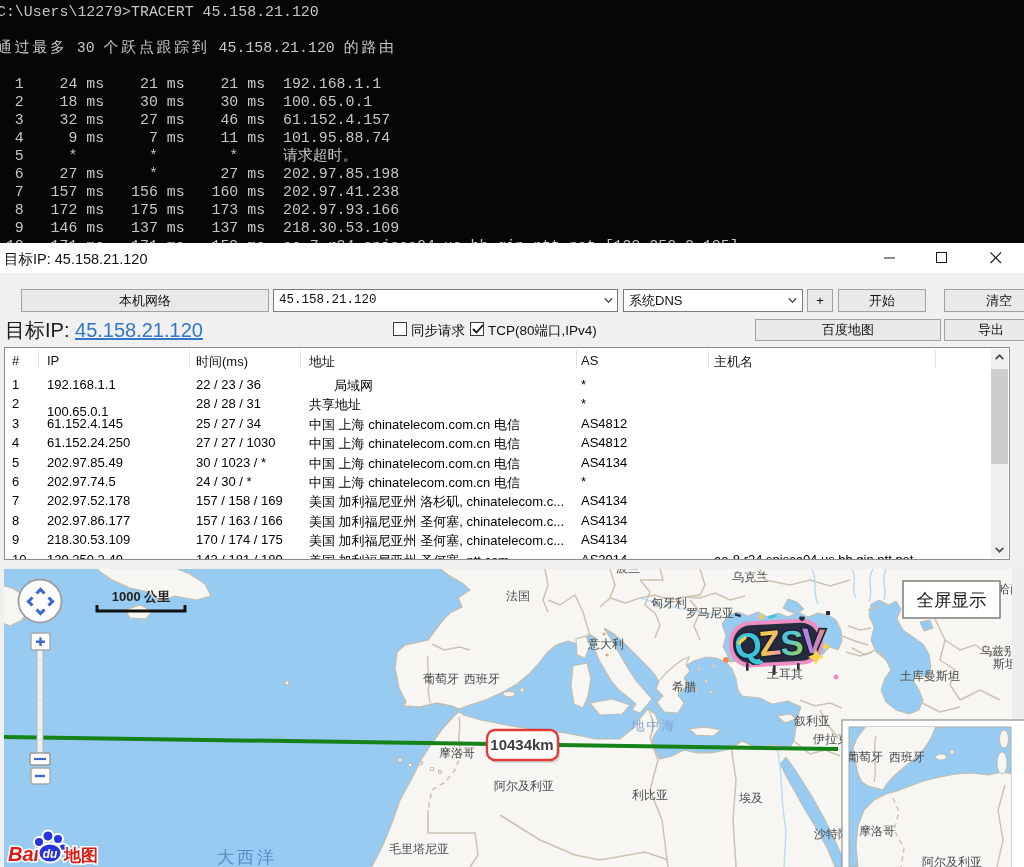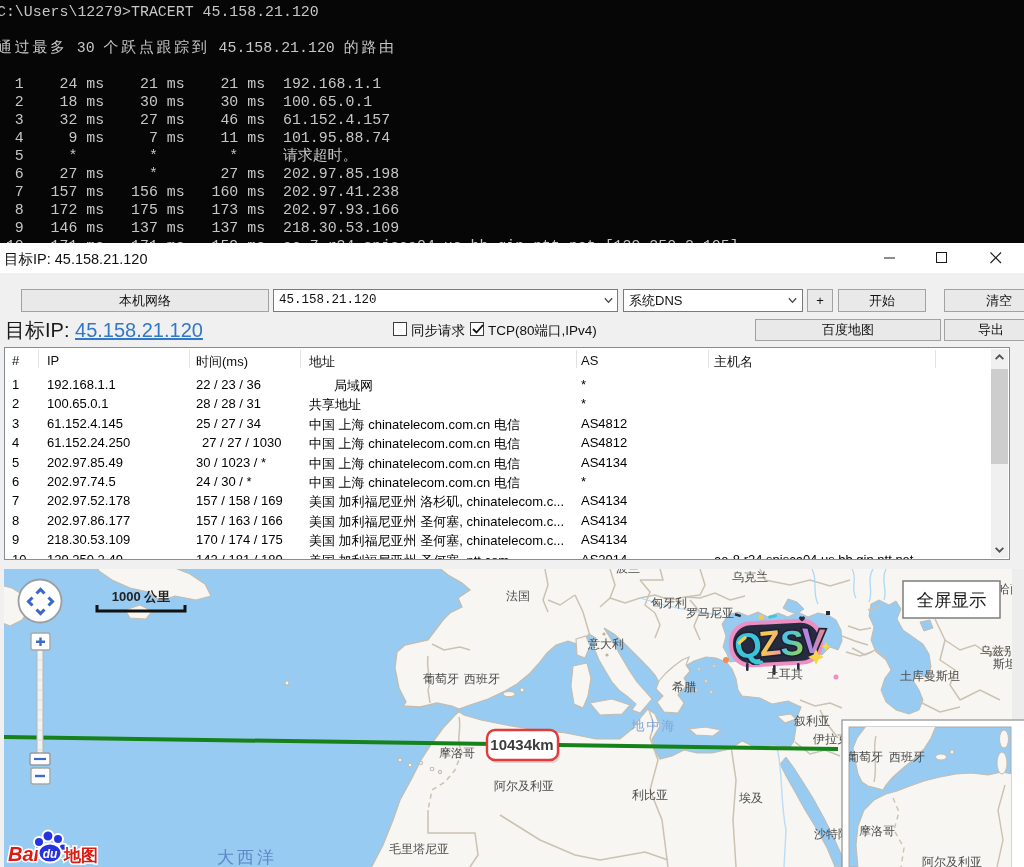--- a/index.html
+++ b/index.html
@@ -100,36 +100,36 @@
  <div id="rows">
       <div class="trow" style="top:26px;">
         <span style="left:7px;">1</span>
         <span style="left:42px;">192.168.1.1</span>
         <span style="left:191px;">22 / 23 / 36</span>
         <span style="left:304px;margin-left:25px;">局域网</span>
         <span style="left:576px;">*</span>
       </div>
       <div class="trow" style="top:45.4px;">
         <span style="left:7px;">2</span>
-        <span style="left:42px;">100.65.0.1</span>
+        <span style="left:42px;margin-top:8px;">100.65.0.1</span>
         <span style="left:191px;">28 / 28 / 31</span>
         <span style="left:304px;">共享地址</span>
         <span style="left:576px;">*</span>
       </div>
       <div class="trow" style="top:64.8px;">
         <span style="left:7px;">3</span>
         <span style="left:42px;">61.152.4.145</span>
         <span style="left:191px;">25 / 27 / 34</span>
         <span style="left:304px;">中国 上海 chinatelecom.com.cn 电信</span>
         <span style="left:576px;">AS4812</span>
       </div>
       <div class="trow" style="top:84.19999999999999px;">
         <span style="left:7px;">4</span>
         <span style="left:42px;">61.152.24.250</span>
-        <span style="left:191px;margin-left:6px;">27 / 27 / 1030</span>
+        <span style="left:191px;">27 / 27 / 1030</span>
         <span style="left:304px;">中国 上海 chinatelecom.com.cn 电信</span>
         <span style="left:576px;">AS4812</span>
       </div>
       <div class="trow" style="top:103.6px;">
         <span style="left:7px;">5</span>
         <span style="left:42px;">202.97.85.49</span>
         <span style="left:191px;">30 / 1023 / *</span>
         <span style="left:304px;">中国 上海 chinatelecom.com.cn 电信</span>
         <span style="left:576px;">AS4134</span>
       </div>

